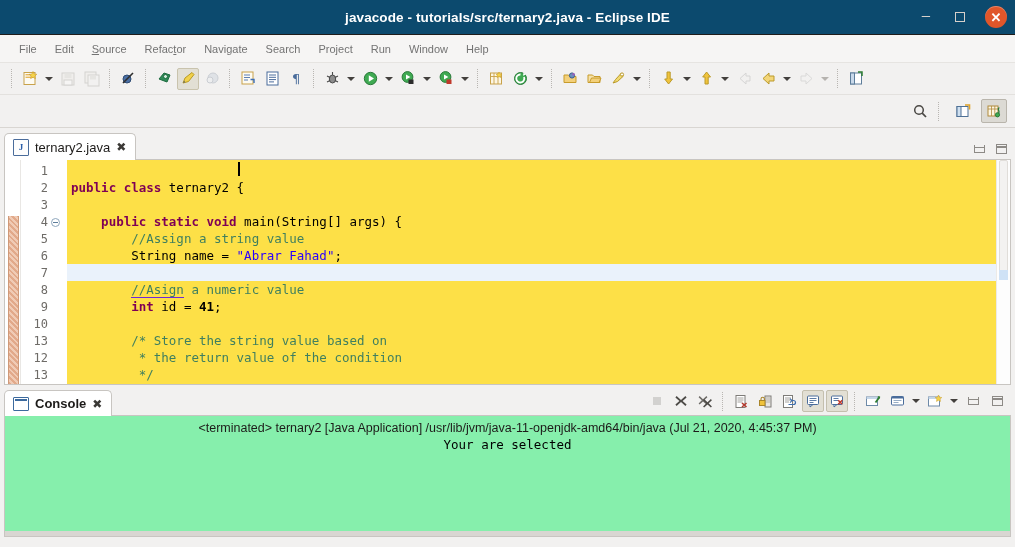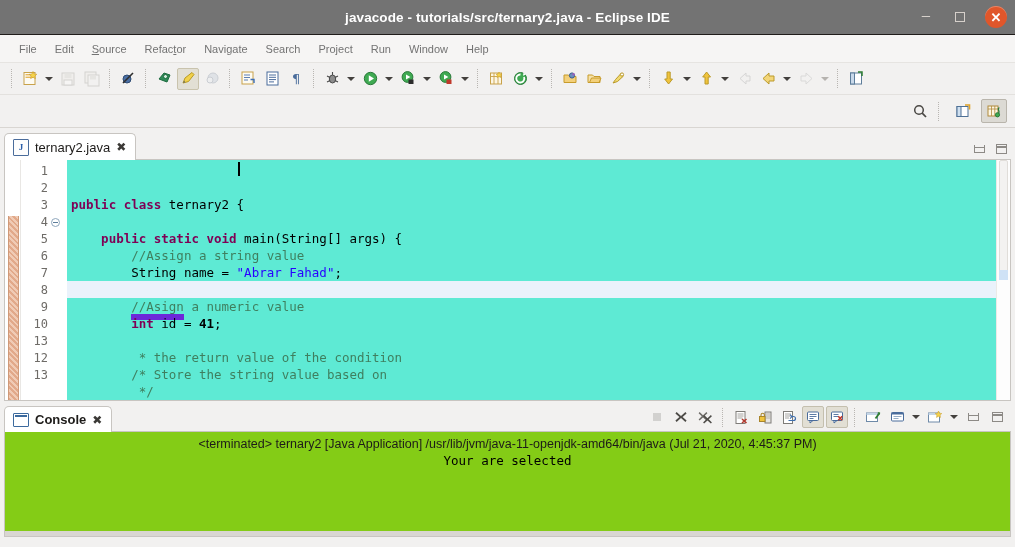--- a/index.html
+++ b/index.html
@@ -16,21 +16,21 @@
     width: 1015px; height: 547px;
     position: relative;
     display: flex; flex-direction: column;
     background: #f2f1f0;
     box-sizing: border-box;
   }
 
   
   .titlebar {
     height: 34px; flex: 0 0 34px;
-    background: #737373;
+    background: #0c4a6e;
     border-bottom: 1px solid #1f1c1a;
     display: flex; align-items: center;
     position: relative;
   }
   .title-text {
     position: absolute; left: 0; right: 0;
     text-align: center;
     color: #ffffff;
     font-size: 13.5px; font-weight: bold;
     letter-spacing: .1px;
@@ -221,38 +221,38 @@
   .fold::before {
     content: ""; position: absolute; left: 1px; right: 1px; top: 3px;
     border-top: 1px solid #5d7d9a;
   }
   .foldcol { width: 14px; flex: 0 0 14px; background: #ffffff; }
 
   .code {
     flex: 1 1 auto; position: relative;
     font-family: "DejaVu Sans Mono", monospace;
     font-size: 12.5px;
-    padding-top: 19px;
+    padding-top: 2px;
     overflow: hidden;
-    background: #5eead4;
+    background: #fde047;
   }
   .cl {
     height: 17px; line-height: 17px;
     white-space: pre;
     padding-left: 4px;
   }
   .cl.current { background: #eaf2fb; }
   .kw { color: #7f0055; font-weight: bold; }
   .str { color: #2a00ff; }
   .cmt { color: #3f7f5f; }
   .num { color: #000000; font-weight: bold; }
   .plain { color: #000000; }
   .typo {
     color: #3f7f5f;
-    border-bottom: 6px solid #6d28d9;
+    border-bottom: 1px solid #6d28d9;
     margin-top: 22px;
   }
   .caret-bar {
     position: absolute; width: 1.5px; height: 14px;
     background: #000000;
   }
   .vscroll {
     position: absolute; right: 0; top: 0; bottom: 0;
     width: 13px; background: #fdfdfd;
     border-left: 1px solid #eceae7;
@@ -307,21 +307,21 @@
   }
   .cti {
     width: 22px; height: 22px; margin: 0 1px;
     display: flex; align-items: center; justify-content: center;
     border-radius: 2px;
   }
   .cti.pressed { background: #e2dfd4; border: 1px solid #c4bfae; box-sizing: border-box; }
   .cti.dis { opacity: .3; }
   .console-body {
     flex: 1 1 auto;
-    background: #84cc16;
+    background: #86efac;
     border: 1px solid #c8c5c1; border-top: none;
     overflow: hidden;
     position: relative;
   }
   .console-head {
     font-size: 12.5px; color: #1d1b19;
     padding: 5px 6px 1px 6px;
     font-family: "Liberation Sans", sans-serif;
     white-space: pre;
   }
@@ -626,22 +626,22 @@
         <div class="cl"></div>
         <div class="cl"><span class="kw">public class</span><span class="plain"> ternary2 {</span></div>
         <div class="cl"></div>
         <div class="cl"><span class="plain">    </span><span class="kw">public static void</span><span class="plain"> main(String[] args) {</span></div>
         <div class="cl"><span class="plain">        </span><span class="cmt">//Assign a string value</span></div>
         <div class="cl"><span class="plain">        String name = </span><span class="str">"Abrar Fahad"</span><span class="plain">;</span></div>
         <div class="cl current"><span class="caret-bar" style="left:171px; top:2px;"></span></div>
         <div class="cl"><span class="plain">        </span><span class="typo">//Asign</span><span class="cmt"> a numeric value</span></div>
         <div class="cl"><span class="plain">        </span><span class="kw">int</span><span class="plain"> id = </span><span class="num">41</span><span class="plain">;</span></div>
         <div class="cl"></div>
+        <div class="cl"><span class="plain">        </span><span class="cmt">/* Store the string value based on</span></div>
         <div class="cl"><span class="plain">         </span><span class="cmt">* the return value of the condition</span></div>
-        <div class="cl"><span class="plain">        </span><span class="cmt">/* Store the string value based on</span></div>
         <div class="cl"><span class="plain">         </span><span class="cmt">*/</span></div>
 
         <div class="vscroll">
           <div class="vscroll-thumb"></div>
           <div class="ovr-mark"></div>
         </div>
       </div>
     </div>
   </div>
 

